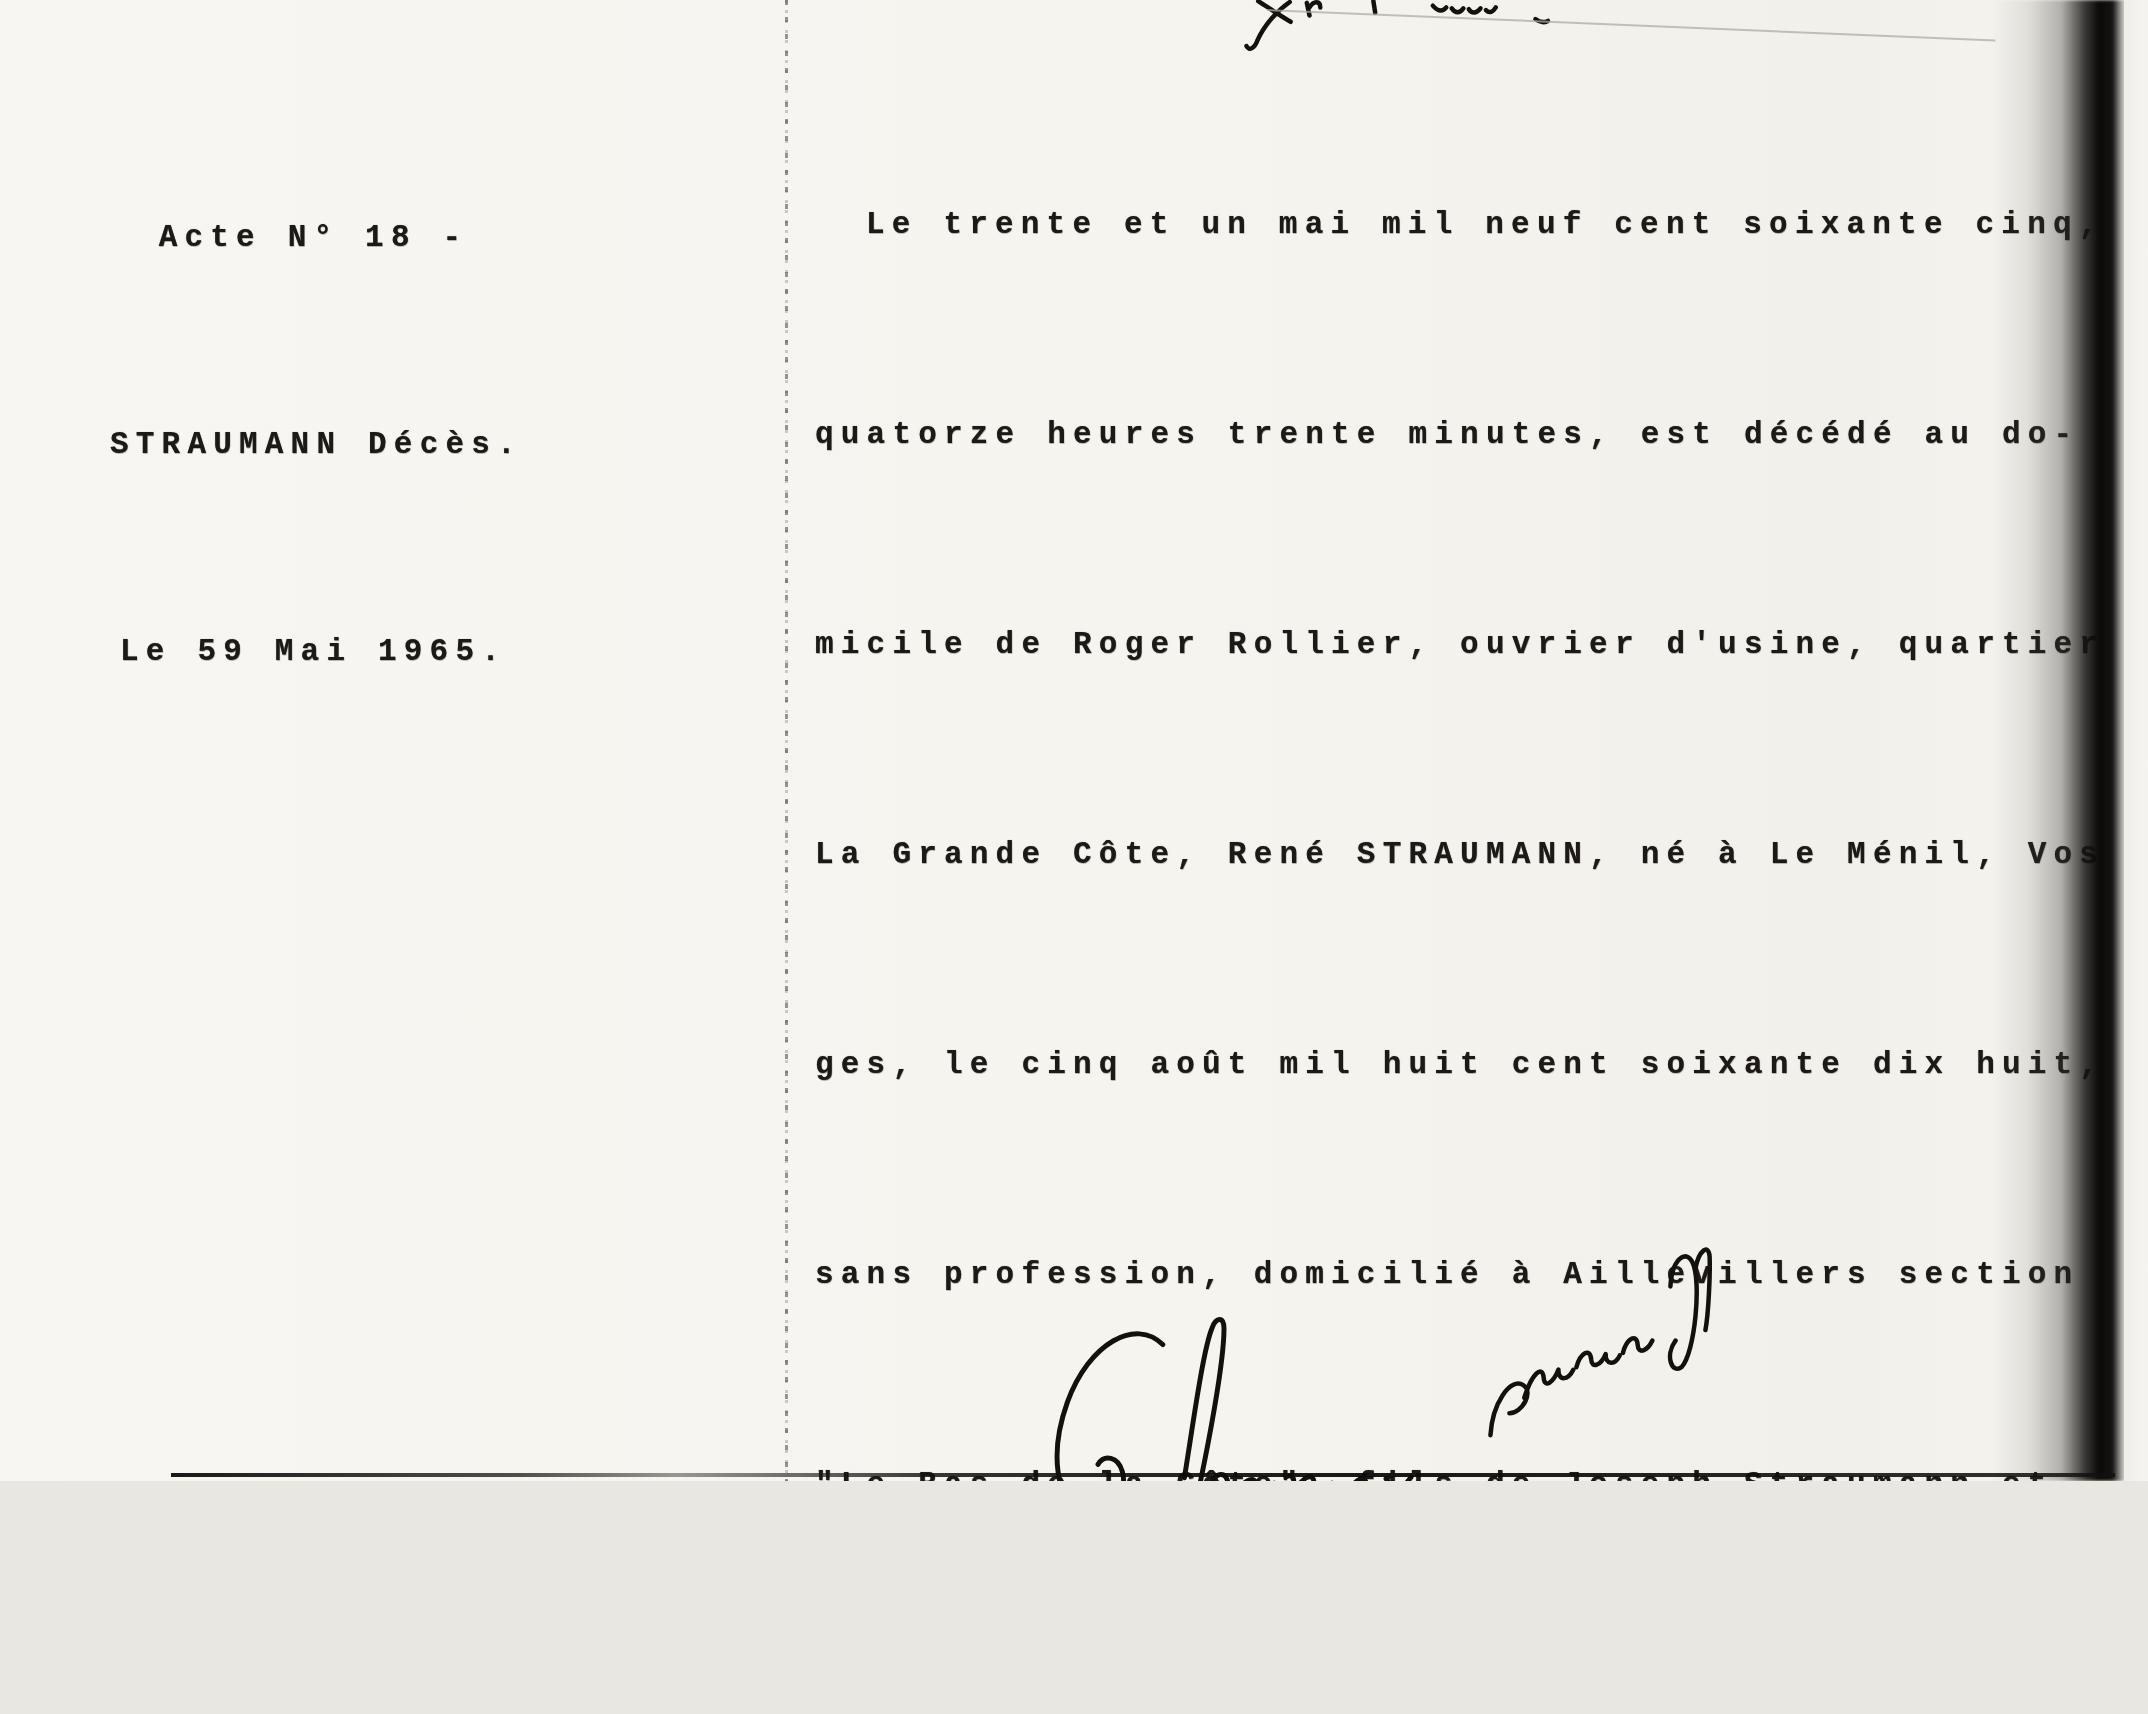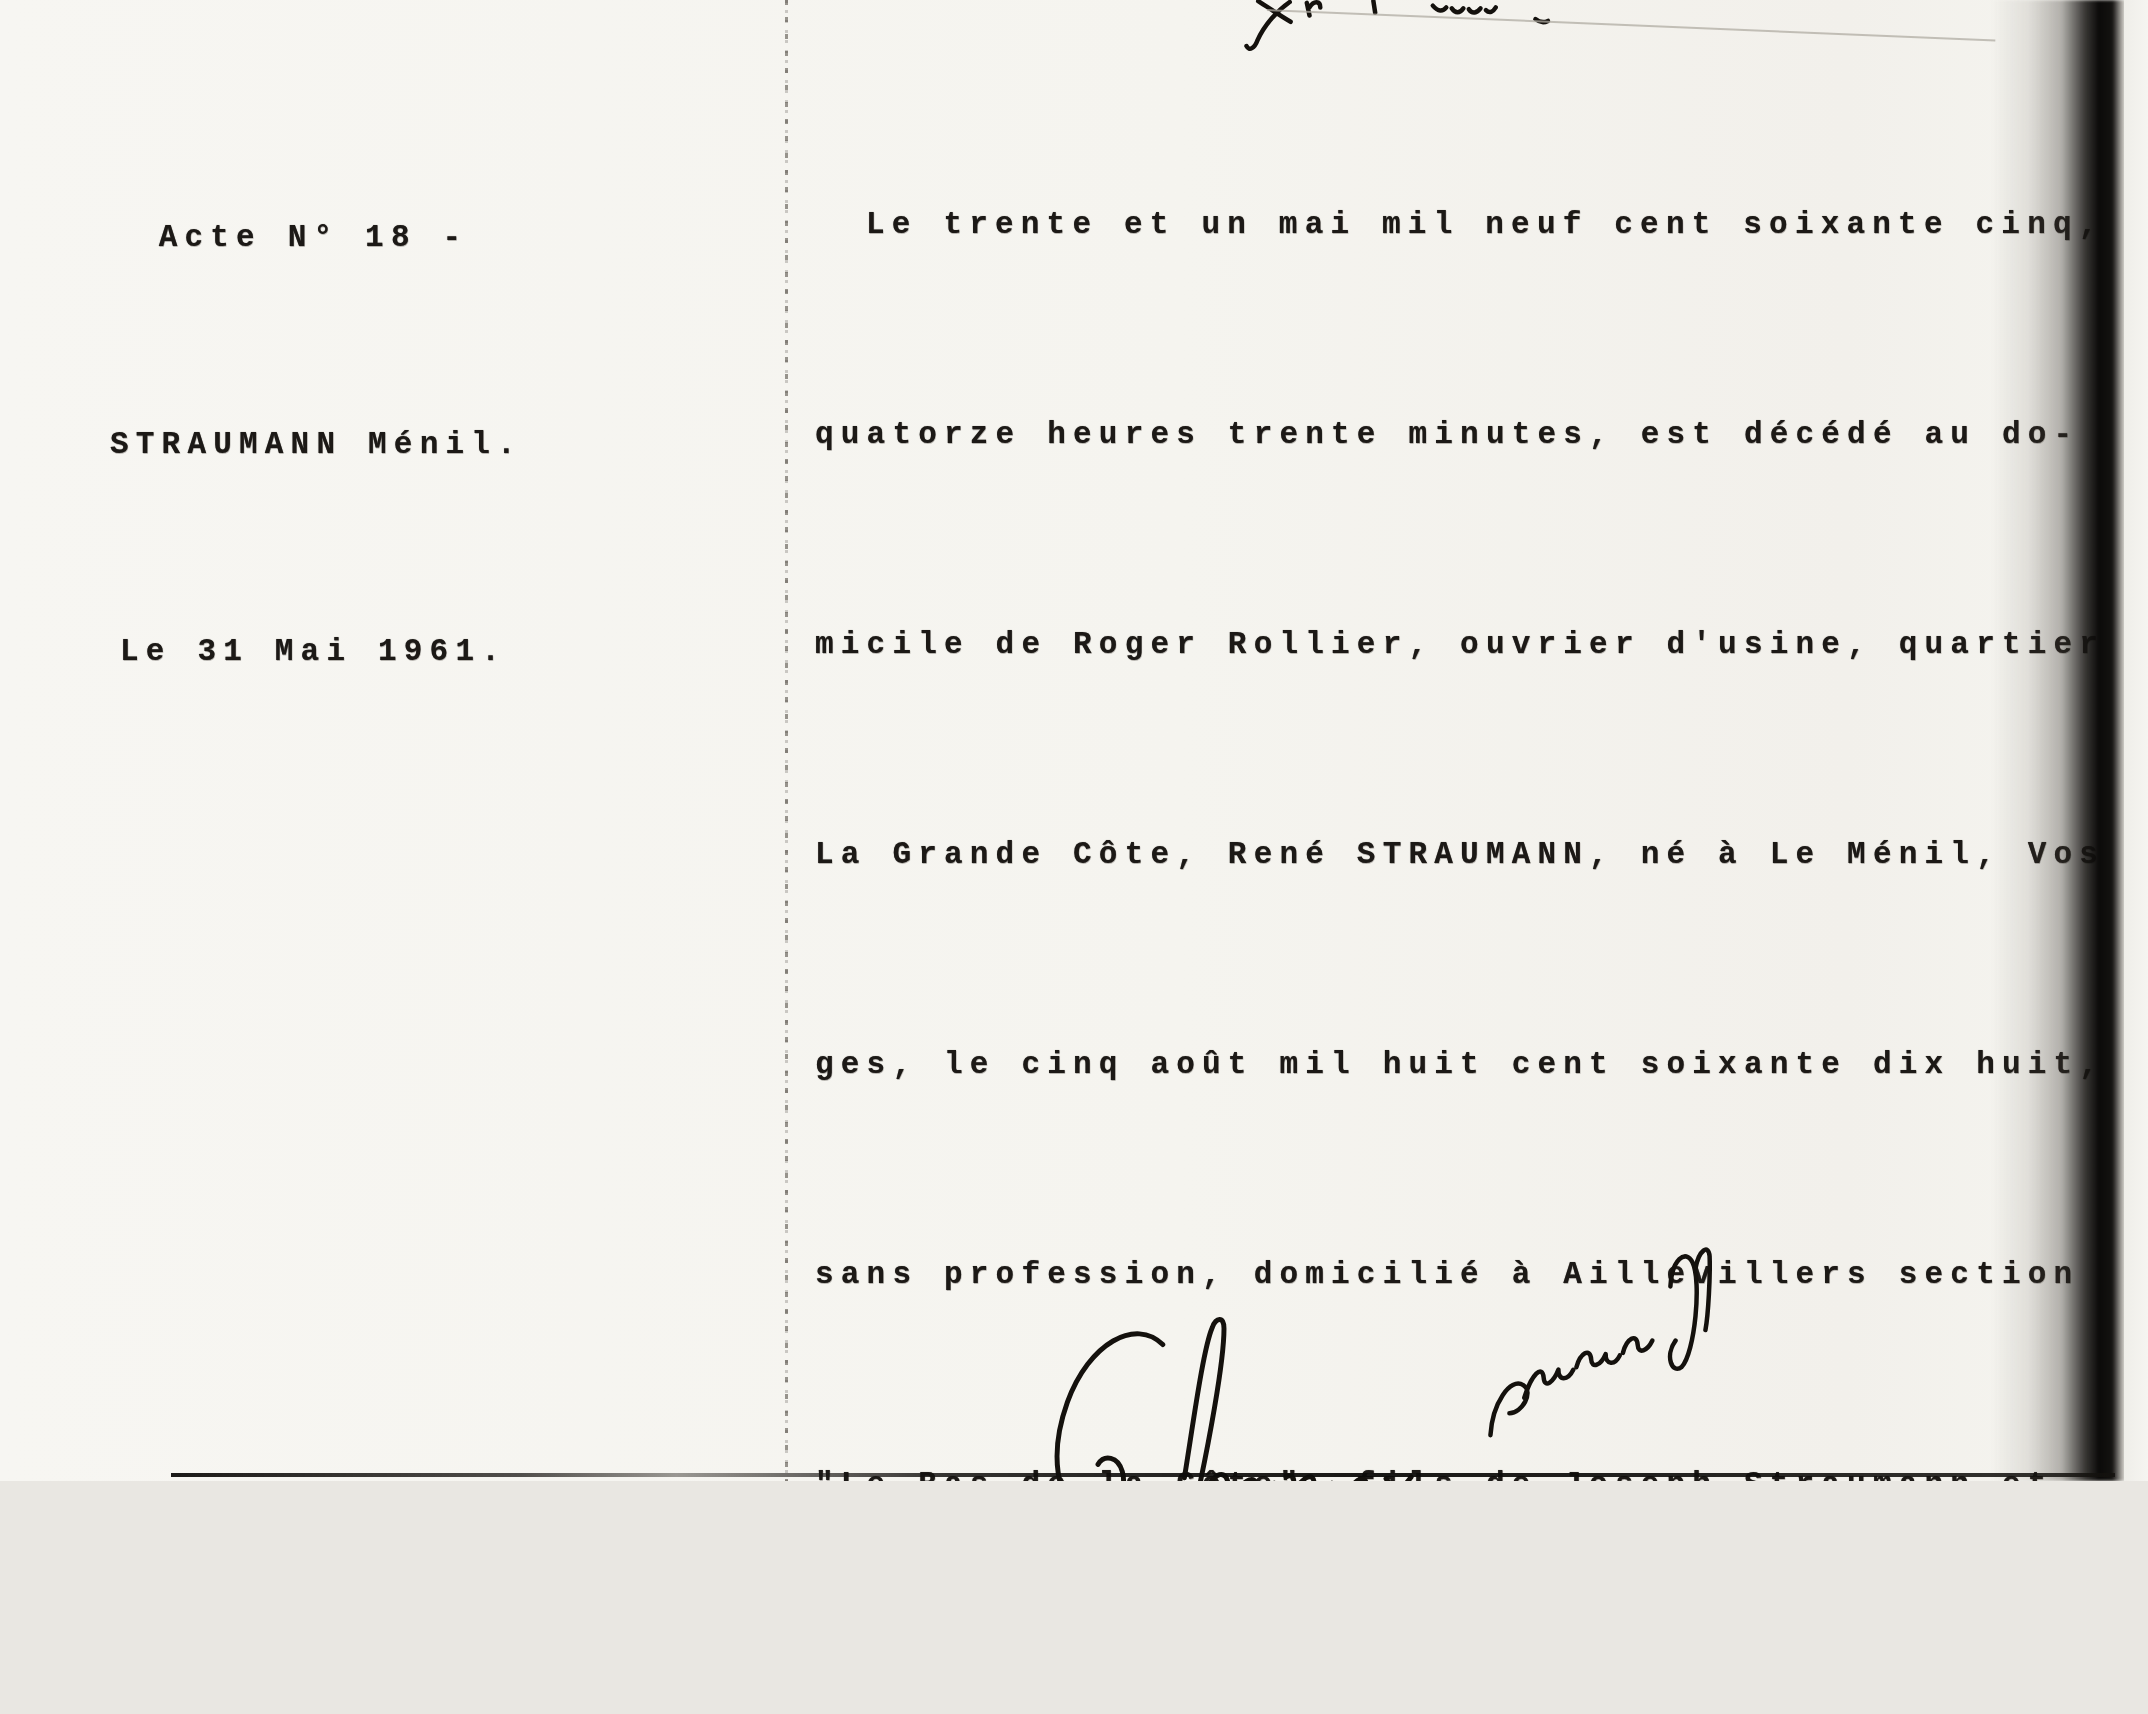--- a/index.html
+++ b/index.html
@@ -75,22 +75,22 @@
     fill:none;stroke:#14110d;stroke-linecap:round;stroke-linejoin:round;
   }
 </style>
 </head>
 <body>
 
 <div class="page">
 
   <div class="margin-note type">
     <div>Acte N° 18 -</div>
-    <div>STRAUMANN Ménil.</div>
-    <div>Le 31 Mai 1961.</div>
+    <div>STRAUMANN Décès.</div>
+    <div>Le 59 Mai 1965.</div>
   </div>
 
   <div class="fold-line"></div>
 
   <div class="body-text type">
     <div class="bline indent">Le trente et un mai mil neuf cent soixante cinq,</div>
     <div class="bline">quatorze heures trente minutes, est décédé au do-</div>
     <div class="bline">micile de Roger Rollier, ouvrier d'usine, quartier</div>
     <div class="bline">La Grande Côte, René STRAUMANN, né à Le Ménil, Vos</div>
     <div class="bline">ges, le cinq août mil huit cent soixante dix huit,</div>

